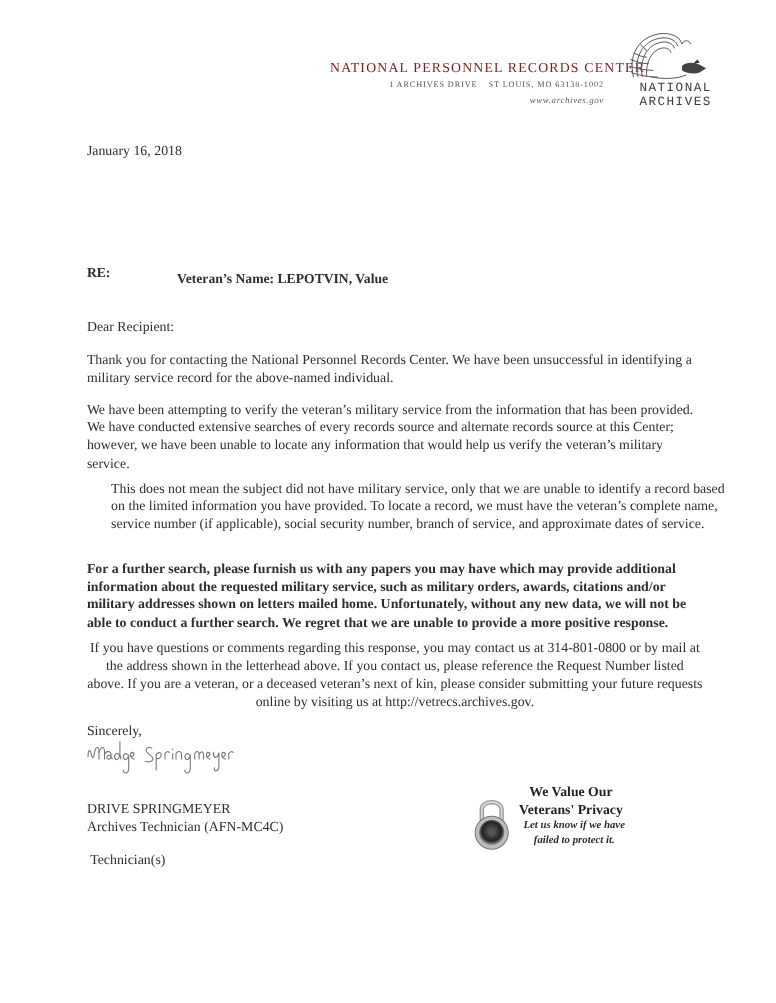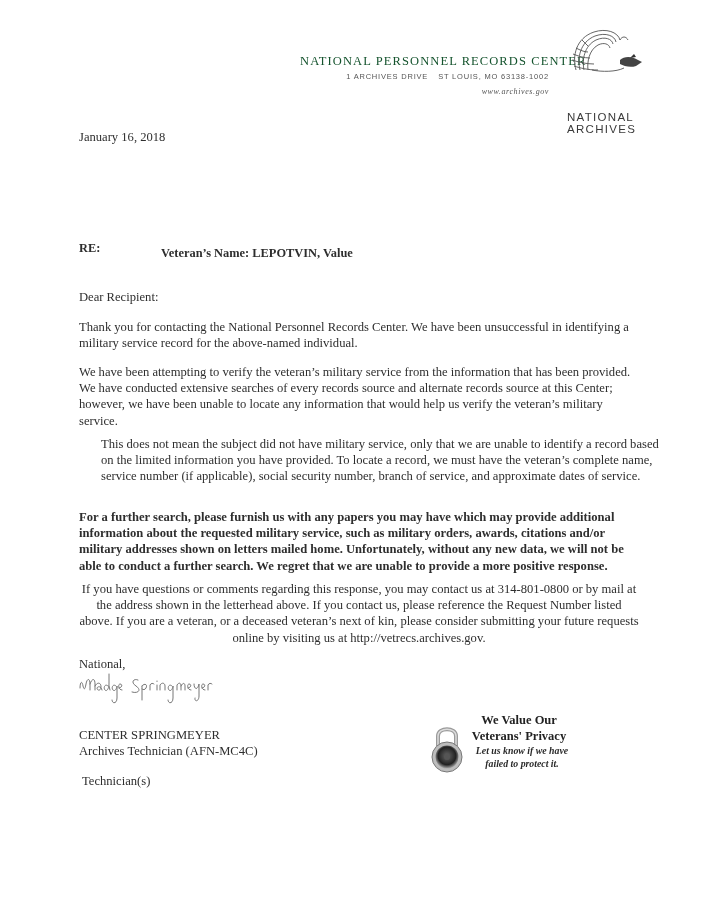--- a/index.html
+++ b/index.html
@@ -1,25 +1,25 @@
 <!DOCTYPE html>
 <html><head>
   <meta charset="utf-8">
   <style>
     html, body { margin: 0; padding: 0; background: #ffffff; }
     body { width: 705px; height: 912px; position: relative; overflow: hidden; color: #2a2a2a; }
     .abs { position: absolute; }
 
     
-    .lh-title { left: 300px; top: 54px; font-size: 12.5px; letter-spacing: 1.1px; color: #14532d; white-space: nowrap; font-family: "Liberation Serif", serif; }
-    .lh-addr { right: 156px; top: 72px; font-size: 7.5px; letter-spacing: 0.8px; color: #555; white-space: nowrap; font-family: Liberation Sans, sans-serif; text-align: center; }
+    .lh-title { left: 300px; top: 54px; font-size: 12.5px; letter-spacing: 1.1px; color: #7f1d1d; white-space: nowrap; font-family: "Liberation Serif", serif; }
+    .lh-addr { right: 156px; top: 72px; font-size: 7.5px; letter-spacing: 0.8px; color: #555; white-space: nowrap; font-family: Liberation Serif, serif; text-align: center; }
     .lh-addr .gap { display: inline-block; width: 10px; }
     .lh-url { right: 156px; top: 87px; font-size: 8px; letter-spacing: 0.6px; color: #555; font-style: italic; white-space: nowrap; font-family: "Liberation Serif", serif; }
     .logo { left: 568px; top: 26px; width: 80px; height: 48px; }
-    .logo-text { left: 567px; top: 75px; width: 80px; text-align: left; font-family: Liberation Sans, sans-serif; font-size: 11.5px; letter-spacing: 1.3px; line-height: 12px; color: #3a3a3a; margin-top: 36px; }
+    .logo-text { left: 567px; top: 75px; width: 80px; text-align: right; font-family: Liberation Mono, monospace; font-size: 11.5px; letter-spacing: 1.3px; line-height: 12px; color: #3a3a3a; }
 
     
     .body-text { font-family: "Liberation Serif", serif; font-size: 12.6px; line-height: 16.2px; color: #2e2e2e; }
     .date { left: 79px; top: 129px; }
     .re-label { left: 79px; top: 240px; font-weight: bold; font-size: 12.4px; }
     .re-value { left: 161px; top: 245px; font-weight: bold; font-size: 12.4px; white-space: nowrap; }
     .salutation { left: 79px; top: 289px; }
     .para { left: 79px; width: 560px; }
     .p1 { top: 319px; }
     .p2 { top: 364px; }
@@ -76,21 +76,21 @@
 <div class="abs body-text re-value">Veteran’s Name:  LEPOTVIN, Value</div>
 
 <div class="abs body-text salutation">Dear Recipient:</div>
 
 <div class="abs body-text para p1">Thank you for contacting the National Personnel Records Center.  We have been unsuccessful in identifying a military service record for the above-named individual.</div>
 <div class="abs body-text para p2">We have been attempting to verify the veteran’s military service from the information that has been provided.  We have conducted extensive searches of every records source and alternate records source at this Center; however, we have been unable to locate any information that would help us verify the veteran’s military service.</div>
 <div class="abs body-text para p3">This does not mean the subject did not have military service, only that we are unable to identify a record based on the limited information you have provided.  To locate a record, we must have the veteran’s complete name, service number (if applicable), social security number, branch of service, and approximate dates of service.</div>
 <div class="abs body-text para p4">For a further search, please furnish us with any papers you may have which may provide additional information about the requested military service, such as military orders, awards, citations and/or military addresses shown on letters mailed home.  Unfortunately, without any new data, we will not be able to conduct a further search.  We regret that we are unable to provide a more positive response.</div>
 <div class="abs body-text para p5">If you have questions or comments regarding this response, you may contact us at 314-801-0800 or by mail at the address shown in the letterhead above.  If you contact us, please reference the Request Number listed above.  If you are a veteran, or a deceased veteran’s next of kin, please consider submitting your future requests online by visiting us at http://vetrecs.archives.gov.</div>
 
-<div class="abs body-text closing">National,</div>
+<div class="abs body-text closing">Sincerely,</div>
 
 <div class="abs signature">
   <svg width="180" height="40" viewBox="0 0 180 40">
     <g fill="none" stroke="#777" stroke-width="1" stroke-linecap="round">
 
       <path d="M2 20 C2 14, 4 12, 5 18 C6 22, 7 22, 8 16 C9 10, 12 10, 12 16 L12 22"></path>
       <path d="M12 16 C14 10, 17 10, 17 16 L17 22"></path>
       <path d="M17 18 C19 14, 23 14, 23 19 C23 23, 19 23, 19 20 C20 18, 23 18, 24 22"></path>
       <path d="M30 18 C27 15, 25 20, 27 22 C29 24, 31 20, 31 16 L31 6 M31 18 L32 22"></path>
       <path d="M38 18 C35 15, 33 20, 35 22 C37 24, 39 20, 39 18 L39 30 C39 36, 34 36, 34 32"></path>
@@ -104,21 +104,21 @@
       <path d="M94 18 C91 15, 89 20, 91 22 C93 24, 95 20, 95 18 L95 30 C95 36, 90 36, 90 32"></path>
       <path d="M99 22 L99 17 C101 14, 103 15, 103 18 L103 22 M103 18 C105 14, 107 15, 107 18 L107 22"></path>
       <path d="M110 20 C113 20, 114 16, 111 16 C109 16, 109 22, 113 22"></path>
       <path d="M116 16 C116 22, 120 22, 121 16 L121 28 C121 34, 116 34, 117 30"></path>
       <path d="M124 20 C127 20, 128 16, 125 16 C123 16, 123 22, 127 22"></path>
       <path d="M130 22 L130 17 C131 15, 133 15, 134 16"></path>
     </g>
   </svg>
 </div>
 
-<div class="abs body-text signer-name">CENTER SPRINGMEYER</div>
+<div class="abs body-text signer-name">DRIVE SPRINGMEYER</div>
 <div class="abs body-text signer-title">Archives Technician (AFN-MC4C)</div>
 <div class="abs body-text enclosure">Technician(s)</div>
 
 <div class="abs privacy-lock">
   <svg width="36" height="50" viewBox="0 0 36 50">
     <defs>
       <radialGradient id="dialGrad" cx="50%" cy="45%" r="55%">
         <stop offset="0%" stop-color="#666"></stop>
         <stop offset="70%" stop-color="#222"></stop>
         <stop offset="100%" stop-color="#aaa"></stop>

